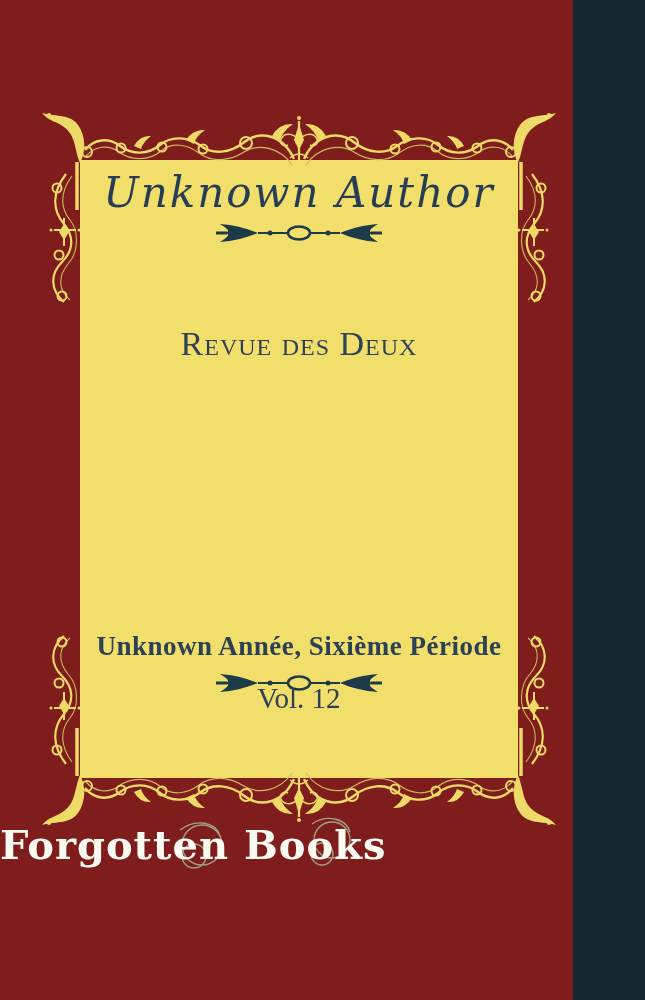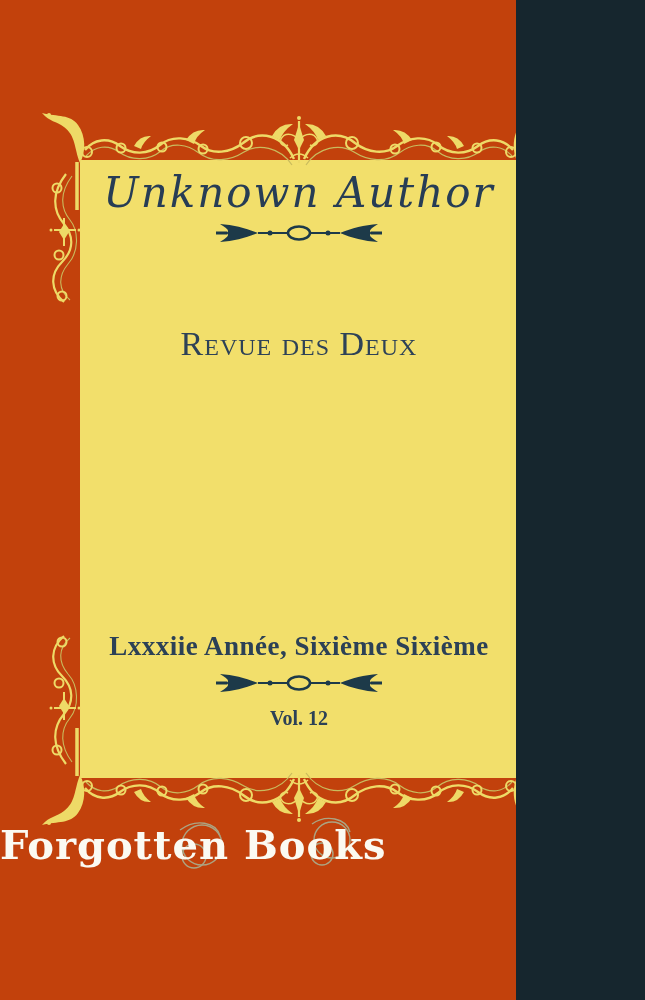--- a/index.html
+++ b/index.html
@@ -1,19 +1,19 @@
 <!DOCTYPE html>
 <html><head>
 <meta charset="utf-8">
 <style>
   html,body{margin:0;padding:0;background:#16262e;}
   .cover{
     position:relative;
-    width:516px;height:1000px;
-    background:#c2410c;
+    width:573px;height:1000px;
+    background:#7f1d1d;
     overflow:hidden;
     font-family:"Liberation Serif", serif;
   }
   .panel{
     position:absolute;
     left:80px;top:160px;
     width:438px;height:618px;
     background:#f2df6b;
   }
   .panel > *{position:absolute;left:0;width:100%;text-align:center;color:#2e4257;}
@@ -39,25 +39,24 @@
   }
   .subtitle{
     top:470px;
     font-size:27px;
     line-height:32px;
     font-weight:bold;
     letter-spacing:.5px;
     color:#2c4156;
   }
   .volume{
-    top:540px;
-    font-size:20px;
+    top:520px;
+    font-size:29px;
     line-height:36px;
     color:#2c4156;
-    font-weight:bold;
   }
   .border-svg{
     position:absolute;left:0;top:0;width:645px;height:1000px;
     pointer-events:none;
   }
   .logo{
     position:absolute;
     left:0;top:812px;width:606px;height:70px;
     text-align:left;
   }
@@ -91,21 +90,21 @@
         <use href="#dvA" transform="translate(170 0) scale(-1 1)"></use>
         <path d="M44,13 H74 M96,13 H126" stroke-width="2" fill="none"></path>
         <ellipse cx="85" cy="13" rx="11" ry="6.5" fill="none" stroke-width="2.5"></ellipse>
       </g>
     </svg>
 
     <div class="title">
       <div>Revue des Deux</div>
     </div>
 
-    <div class="subtitle">Lxxxiie Année, Sixième Sixième</div>
+    <div class="subtitle">Unknown Année, Sixième Période</div>
 
     <svg class="divider divider-bottom" viewBox="0 0 170 26">
       <g fill="#1d3a49" stroke="#1d3a49">
         <g id="dvB">
           <path d="M2,13 H13" stroke-width="3" fill="none"></path>
           <path d="M44,13 C32,8 20,5 6,4 C14,9 16,11 12,13 C16,15 14,17 6,22 C20,21 32,18 44,13 Z" stroke="none"></path>
           <circle cx="56" cy="13" r="2.5" stroke="none"></circle>
         </g>
         <use href="#dvB" transform="translate(170 0) scale(-1 1)"></use>
         <path d="M44,13 H74 M96,13 H126" stroke-width="2" fill="none"></path>

